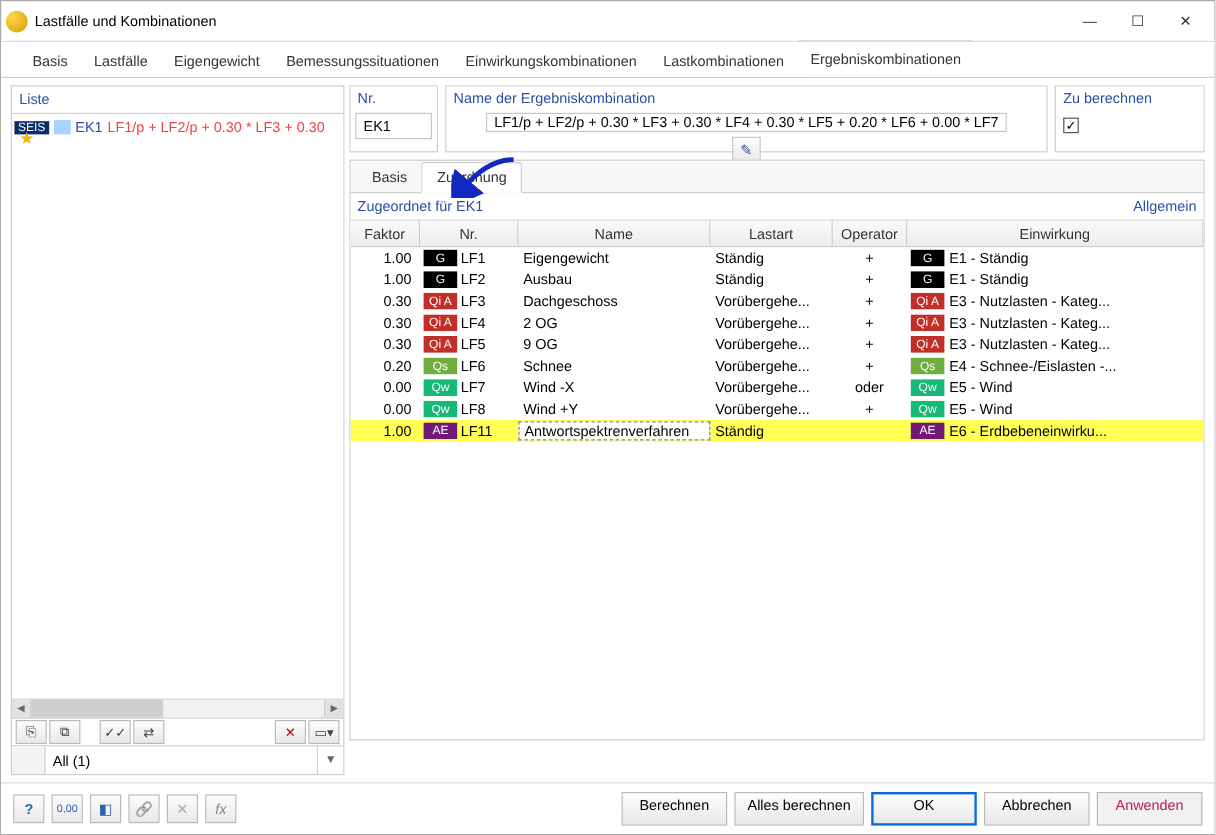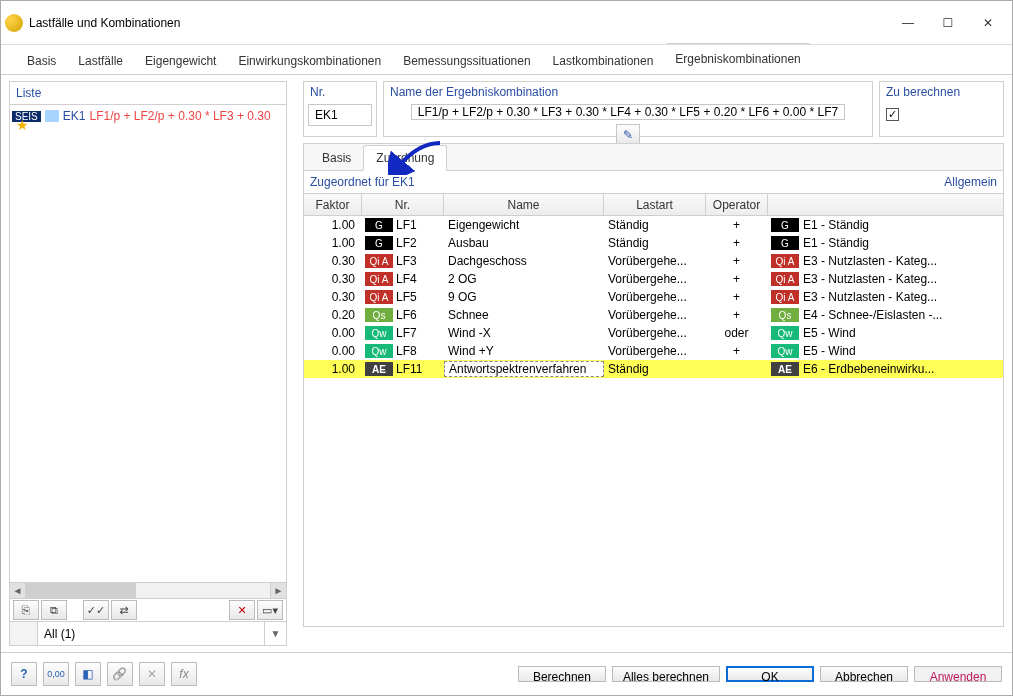--- a/index.html
+++ b/index.html
@@ -6,31 +6,31 @@
   body {
     margin: 0;
     font-family: "Segoe UI", Tahoma, sans-serif;
     font-size: 12px;
     background: #fff;
     color: #000;
     width: 1013px;
     overflow: hidden;
   }
   .window { width: 1013px; height: 696px; border: 1px solid #aaa; display: flex; flex-direction: column; }
-  .titlebar { height: 44px; display: flex; align-items: center; padding: 0 4px; border-bottom: 1px solid #ddd; }
+  .titlebar { height: 34px; display: flex; align-items: center; padding: 0 4px; border-bottom: 1px solid #ddd; }
   .titlebar .app-icon { width: 18px; height: 18px; border-radius: 50%; background: radial-gradient(circle at 30% 30%, #ffd54a, #d4a000); margin-right: 6px; }
   .titlebar .title { flex: 1; }
   .winbtn { width: 40px; height: 28px; display: flex; align-items: center; justify-content: center; color: #333; }
   .tabs-main { height: 30px; display: flex; gap: 18px; padding: 0 24px; align-items: flex-end; border-bottom: 1px solid #cfcfcf; background: #fff; }
   .tab { padding: 6px 2px; color: #333; }
   .tab.active { border-bottom: 2px solid #fff; position: relative; }
   .tab.active::after { content:""; position:absolute; left:-8px; right:-8px; bottom:-1px; height:2px; background:#fff; }
   .tab.active::before { content:""; position:absolute; left:-8px; right:-8px; top:-3px; height:28px; border:1px solid #cfcfcf; border-bottom:none; border-radius:3px 3px 0 0; background:#fff; z-index:-1; }
 
-  .body-area { flex:1; display:flex; gap:16px; padding:6px 8px; background:#fff; overflow:hidden; }
+  .body-area { flex:1; display:flex; gap:4px; padding:6px 8px; background:#fff; overflow:hidden; }
 
   
   .left-panel { width: 278px; display:flex; flex-direction:column; border:1px solid #cfcfcf; }
   .panel-title { color:#2a4ea3; padding:4px 6px; border-bottom:1px solid #cfcfcf; font-weight:normal; }
   .listbox { flex:1; overflow:hidden; background:#fff; padding:2px; position: relative; }
   .list-row { display:flex; align-items:center; gap:4px; height:18px; }
   .badge-seis { background:#0b2b6b; color:#fff; font-size:10px; padding:0 3px; }
   .swatch { width:14px; height:12px; background:#a8d5ff; }
   .list-text { color:#ef4444; white-space:nowrap; overflow:hidden; }
   .left-toolbar { height:23px; display:flex; align-items:center; gap:0; border-top:1px solid #cfcfcf; padding:0 2px; }
@@ -81,52 +81,52 @@
   .grow > div { border-right: 1px solid transparent; padding:0 4px; overflow:hidden; white-space:nowrap; text-overflow:ellipsis; }
   .grow .col-faktor { text-align:right; padding-right:6px;}
   .grow .col-nr { display:flex; align-items:center; gap:3px; padding-left:3px;}
   .grow .col-op { text-align:center; }
   .grow .col-einw { display:flex; align-items:center; gap:4px; padding-left:3px;}
   .tag { display:inline-flex; align-items:center; justify-content:center; width:28px; height:14px; color:#fff; font-size:10px; }
   .tag.G { background:#000; }
   .tag.QiA { background:#c03028; }
   .tag.Qs { background:#6fae3f; }
   .tag.Qw { background:#17b978; }
-  .tag.AE { background:#404040;font-weight:bold; }
+  .tag.AE { background:#701a75; }
   .grow.hl { background:#ffff55; }
   .grow.hl .col-name { background:#fff; border:1px dashed #888; height:16px; display:flex; align-items:center; }
 
   
   .footer-spacer { height:1px; background:#cfcfcf; }
   .footer { height:42px; display:flex; align-items:center; gap:6px; padding:0 10px; background:#fff; }
   .ftool { width:26px; height:24px; border:1px solid #bbb; background:linear-gradient(#fdfdfd,#e8e8e8); display:flex; align-items:center; justify-content:center; }
   .footer .spacer { flex:1; }
-  .fbtn { min-width:88px; height:16px; border:1px solid #bbb; background:linear-gradient(#fdfdfd,#e8e8e8); text-align:center; padding:3px 10px; }
+  .fbtn { min-width:88px; height:28px; border:1px solid #bbb; background:linear-gradient(#fdfdfd,#e8e8e8); text-align:center; padding:3px 10px; }
   .fbtn.primary { border:2px solid #0a6cd6; padding:2px 10px; }
   .fbtn.disabled { color:#be185d; background:#f1f1f1; }
 </style>
 </head>
 <body>
 
 <div class="window">
 
   <div class="titlebar">
     <div class="app-icon"></div>
     <div class="title">Lastfälle und Kombinationen</div>
     <div class="winbtn">—</div>
     <div class="winbtn">☐</div>
     <div class="winbtn">✕</div>
   </div>
 
   <div class="tabs-main" id="main-tabs">
       <div class="tab">Basis</div>
       <div class="tab">Lastfälle</div>
       <div class="tab">Eigengewicht</div>
+      <div class="tab">Bemessungssituationen</div>
       <div class="tab">Einwirkungskombinationen</div>
-      <div class="tab">Bemessungssituationen</div>
       <div class="tab">Lastkombinationen</div>
       <div class="tab active">Ergebniskombinationen</div>
     </div>
 
   <div class="body-area">
 
     <div class="left-panel">
       <div class="panel-title">Liste</div>
       <div class="listbox">
         <div class="list-row">
@@ -216,20 +216,21 @@
           <div class="assign-hdr">
             <span>Zugeordnet für EK1</span>
             <span class="right-link">Allgemein</span>
           </div>
           <div class="grid-hdr">
             <div class="col-faktor">Faktor</div>
             <div class="col-nr">Nr.</div>
             <div class="col-name">Name</div>
             <div class="col-last">Lastart</div>
             <div class="col-op">Operator</div>
+            <div class="col-einw">Einwirkung</div>
           </div>
           <div class="grid-body" id="grid-body">
               <div class="grow">
                 <div class="col-faktor">1.00</div>
                 <div class="col-nr">
                   <span class="tag G">G</span>
                   <span>LF1</span>
                 </div>
                 <div class="col-name">Eigengewicht</div>
                 <div class="col-last">Ständig</div>

